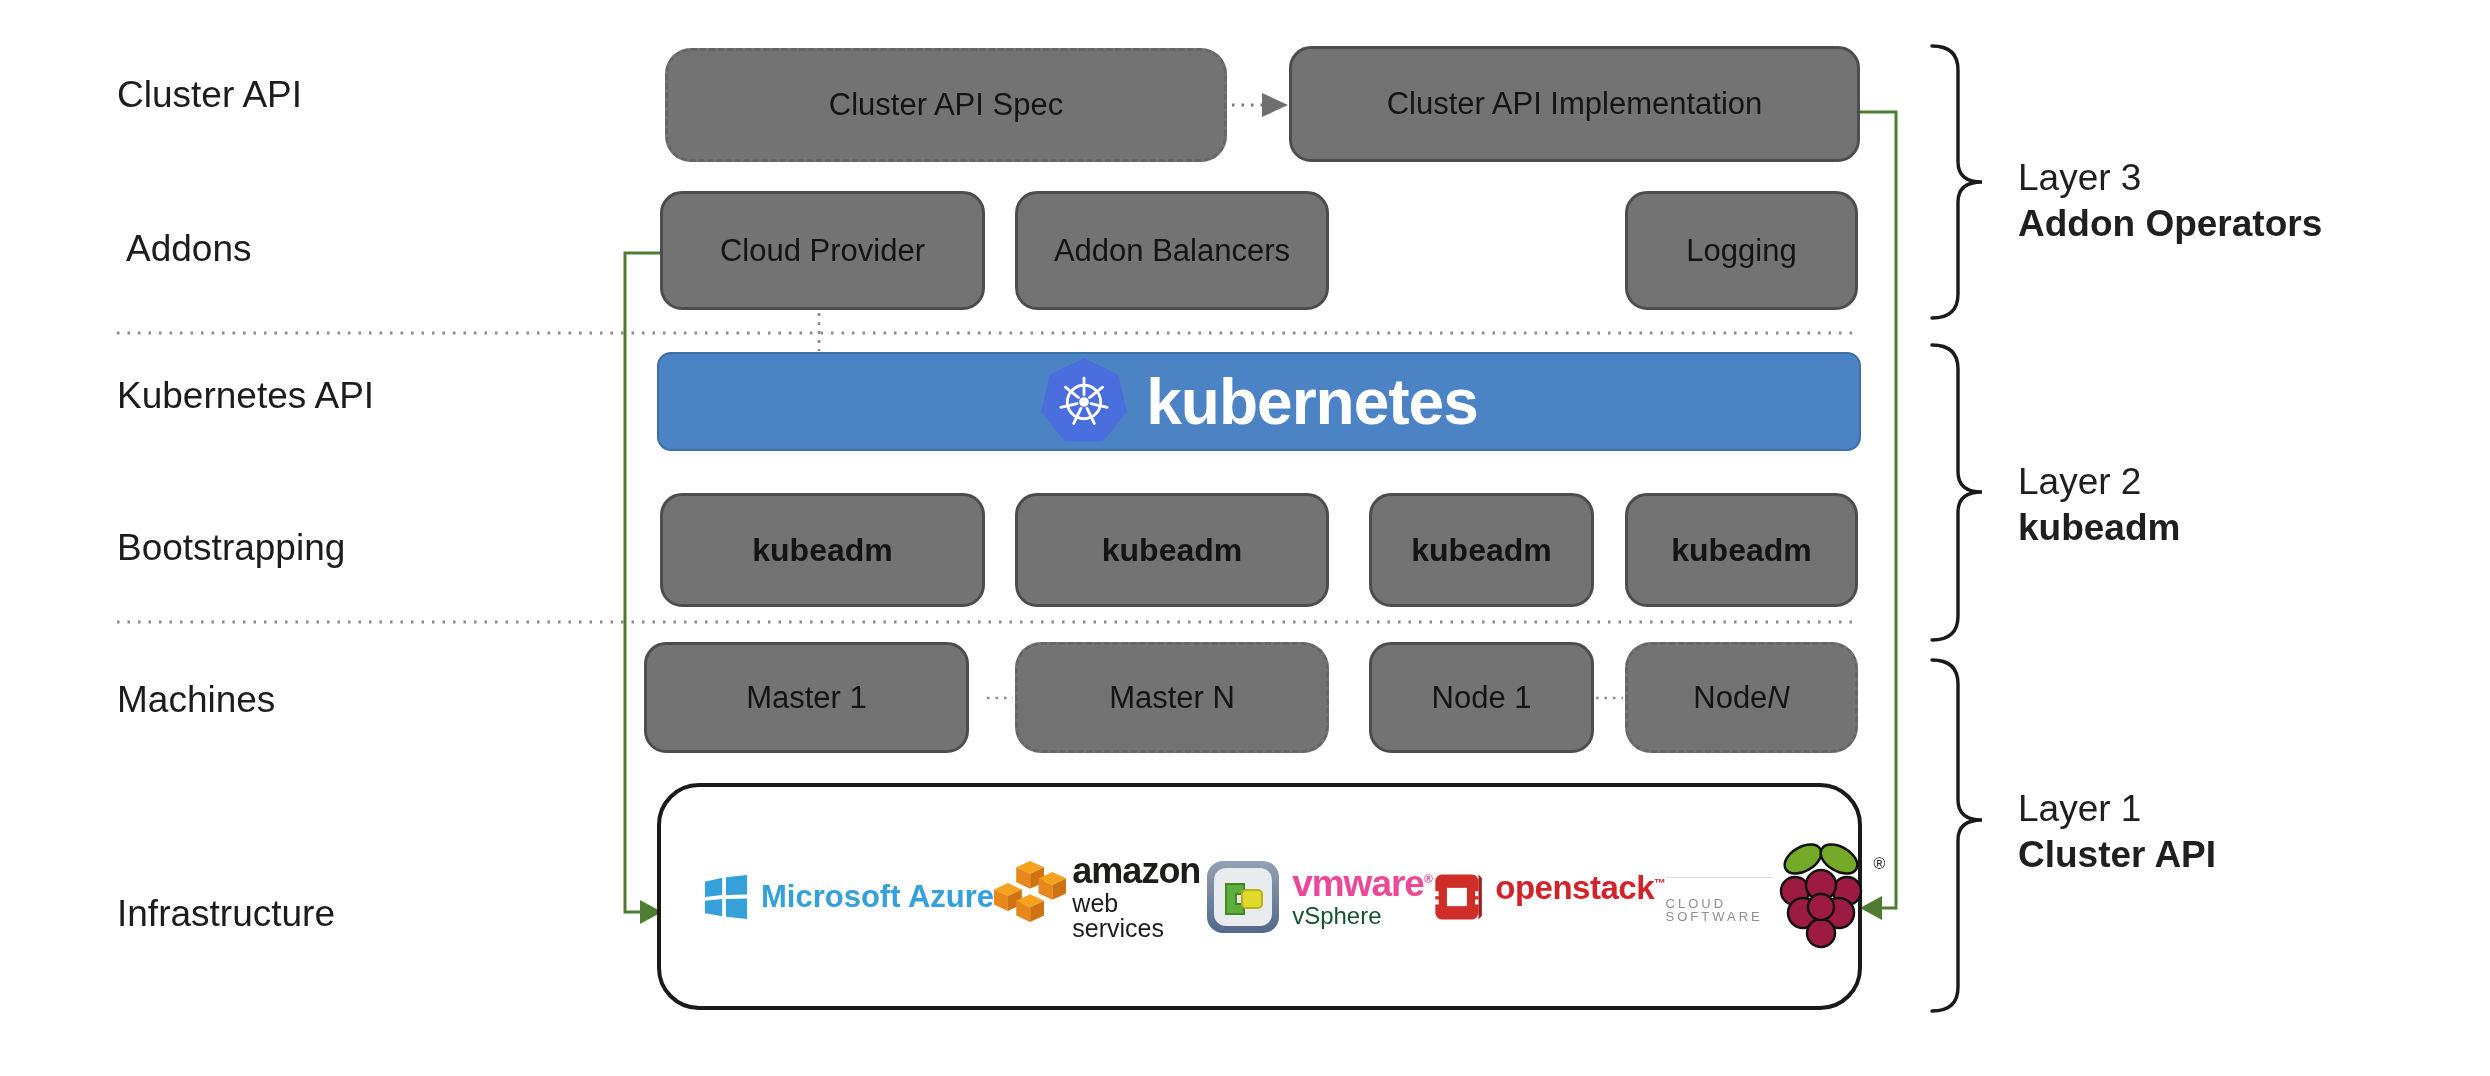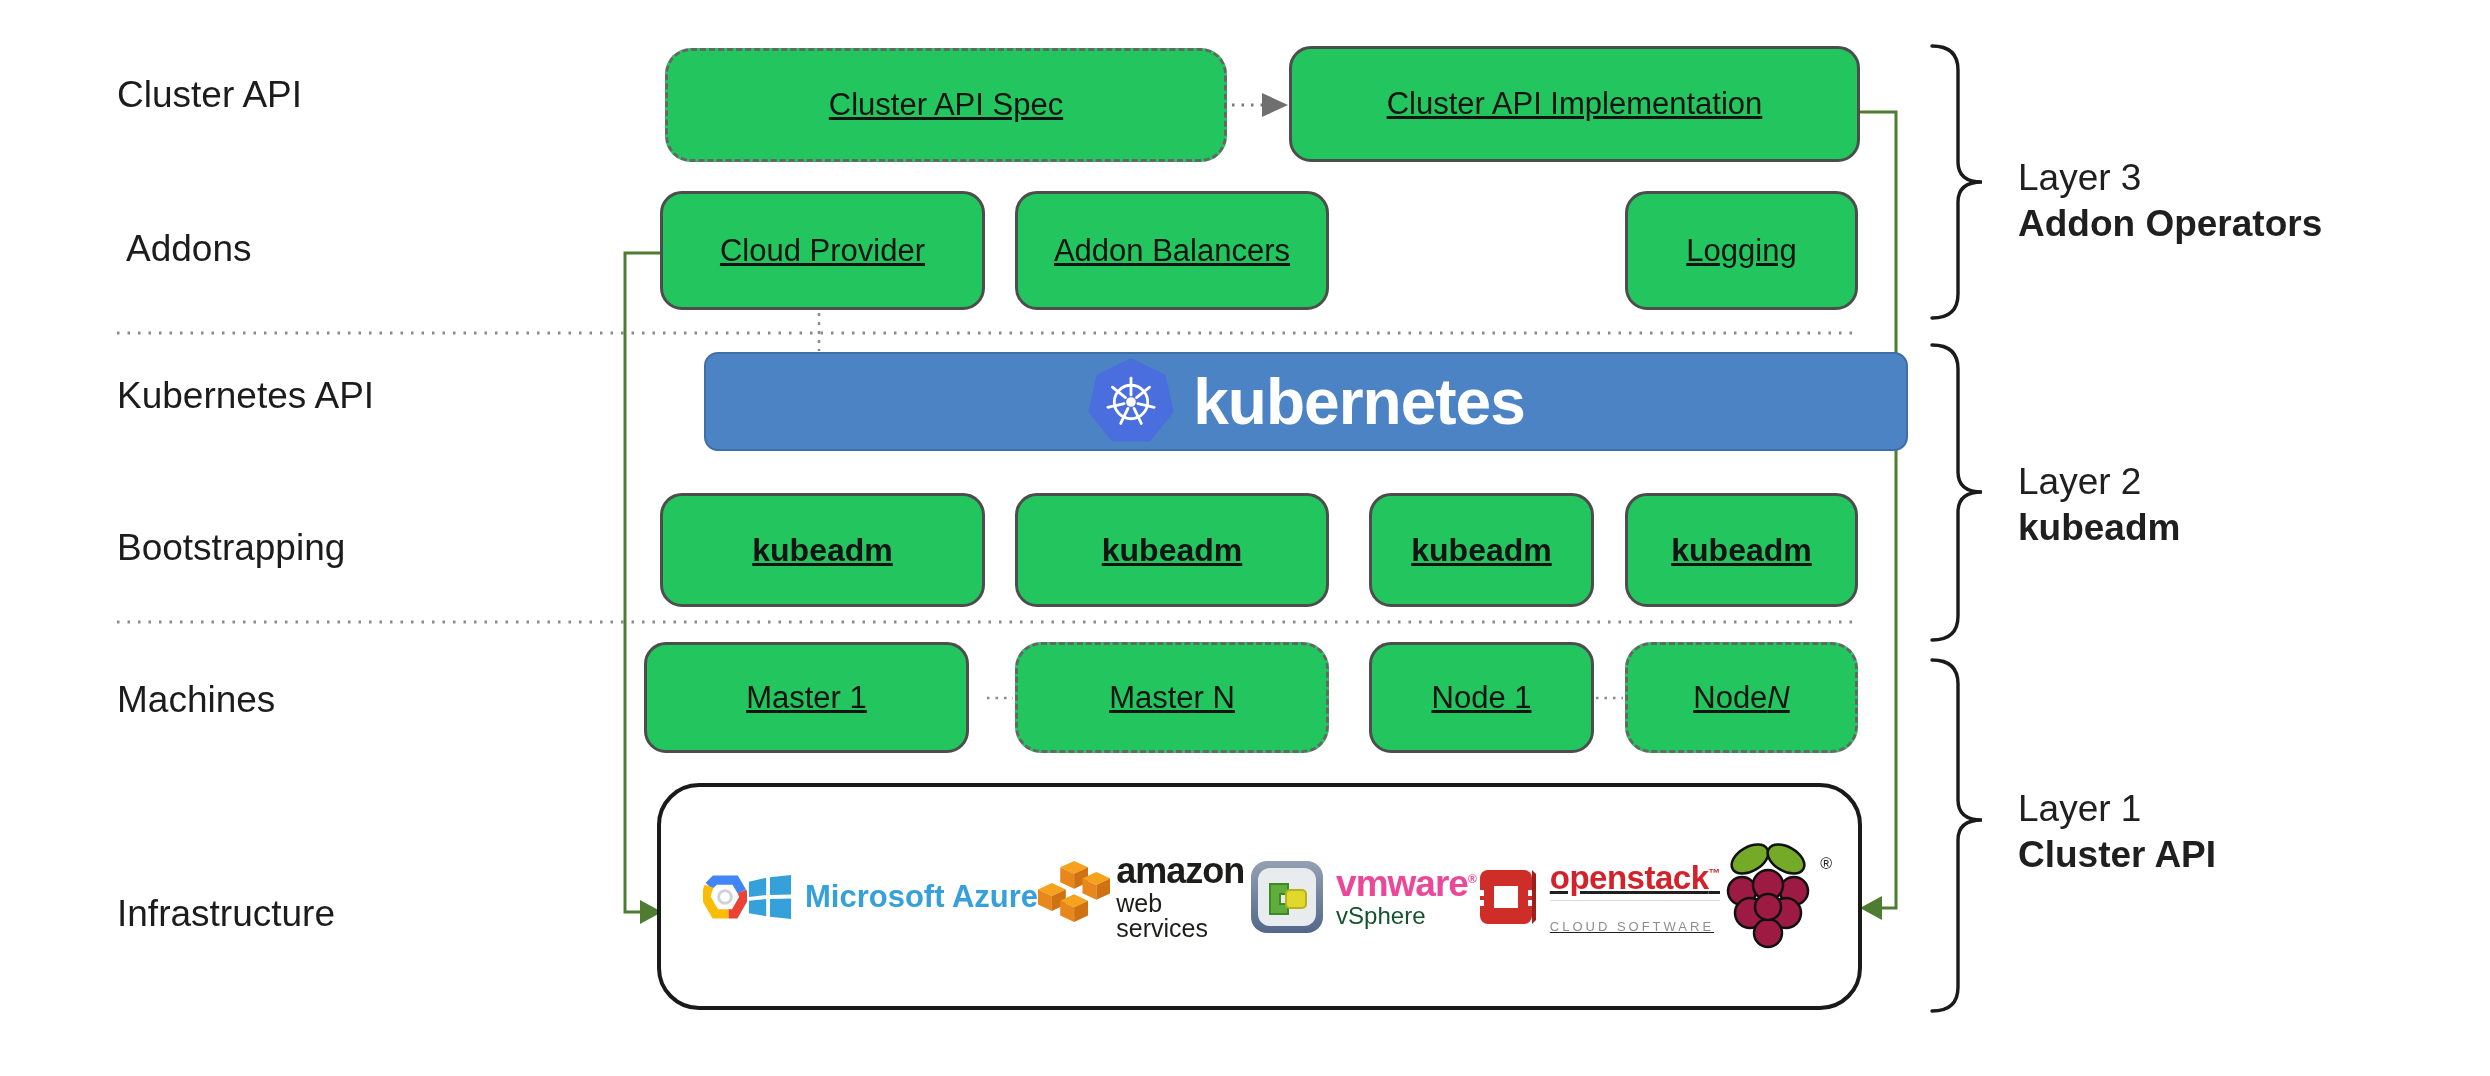--- a/index.html
+++ b/index.html
@@ -5,42 +5,42 @@
   :root{
     --connector-green:#4e7c31; --banner-blue:#4c83c5; --k8s-logo-blue:#4a6edd;
     --azure-blue:#35a0da; --aws-orange:#e8871c; --openstack-red:#d2232a;
     --raspberry-red:#9d1b42; --leaf-green:#75a928; --text-dark:#1f1f1f;
   }
   html,body{margin:0;padding:0;background:#fff;overflow:hidden;}
   .stage{position:relative;width:2490px;height:1076px;background:#fff;
          font-family:"Liberation Sans",sans-serif;color:var(--text-dark);}
   svg.overlay{position:absolute;left:0;top:0;z-index:1;}
   .rowlabel{position:absolute;font-size:37px;line-height:44px;color:#1c1c1c;white-space:nowrap;z-index:2;}
-  .box{position:absolute;background:#22c55e;border:3px solid #4d4d4d;border-radius:22px;
+  .box{position:absolute;background:#737373;border:3px solid #4d4d4d;border-radius:22px;
        display:flex;align-items:center;justify-content:center;font-size:31px;color:#141414;
-       white-space:nowrap;z-index:2;box-sizing:border-box;text-decoration:underline;}
+       white-space:nowrap;z-index:2;box-sizing:border-box;}
   .box.dashed{border:3px dashed #666;border-radius:26px;}
   .box.bold{font-weight:bold;font-size:32px;}
   .banner{position:absolute;left:657px;top:352px;width:1204px;height:99px;z-index:2;
           background:var(--banner-blue);border:2px solid #3f6fa9;border-radius:14px;box-sizing:border-box;
-          display:flex;align-items:center;justify-content:center;gap:18px;margin-left:47px;}
+          display:flex;align-items:center;justify-content:center;gap:18px;}
   .banner .k8s-text{color:#fff;font-weight:bold;font-size:64px;letter-spacing:-1px;}
   .infra{position:absolute;left:657px;top:783px;width:1205px;height:227px;z-index:2;
          border:4px solid #1a1a1a;border-radius:42px;box-sizing:border-box;background:#fff;
          display:flex;align-items:center;justify-content:space-between;padding:0 42px;}
   .logo-group{display:flex;align-items:center;gap:12px;}
   .azure-text{color:var(--azure-blue);font-size:31px;font-weight:600;white-space:nowrap;}
   .aws-txt{display:flex;flex-direction:column;line-height:1;margin-left:-6px;}
   .aws-line1{font-weight:bold;font-size:36px;color:#1d1d1b;letter-spacing:-1px;}
   .aws-line2{font-size:25px;color:#1d1d1b;margin-top:2px;}
   .vm-txt{display:flex;flex-direction:column;line-height:1;}
   .vm-line1{font-weight:bold;font-size:37px;color:#ec4899;letter-spacing:-1px;}
   .vm-line1 sup{font-size:12px;}
   .vm-line2{font-size:24px;color:#14532d;margin-top:2px;}
-  .os-txt{display:flex;flex-direction:column;line-height:1;text-decoration:underline;}
+  .os-txt{display:flex;flex-direction:row;line-height:1;}
   .os-line1{font-weight:bold;font-size:33px;color:var(--openstack-red);letter-spacing:-0.5px;}
   .os-line1 sup{font-size:12px;}
   .os-line2{font-size:13px;color:#8e8e8e;letter-spacing:3px;margin-top:6px;border-top:1px solid #ddd;padding-top:19px;}
   .rpi-wrap{position:relative;}
   .rpi-reg{position:absolute;right:-16px;top:16px;font-size:16px;color:#222;}
   .layerlabel{position:absolute;left:2018px;z-index:2;white-space:nowrap;}
   .layerlabel .l1{font-size:37px;line-height:46px;}
   .layerlabel .l2{font-size:37px;line-height:46px;font-weight:bold;}
   .it{font-style:italic;}
 </style>

